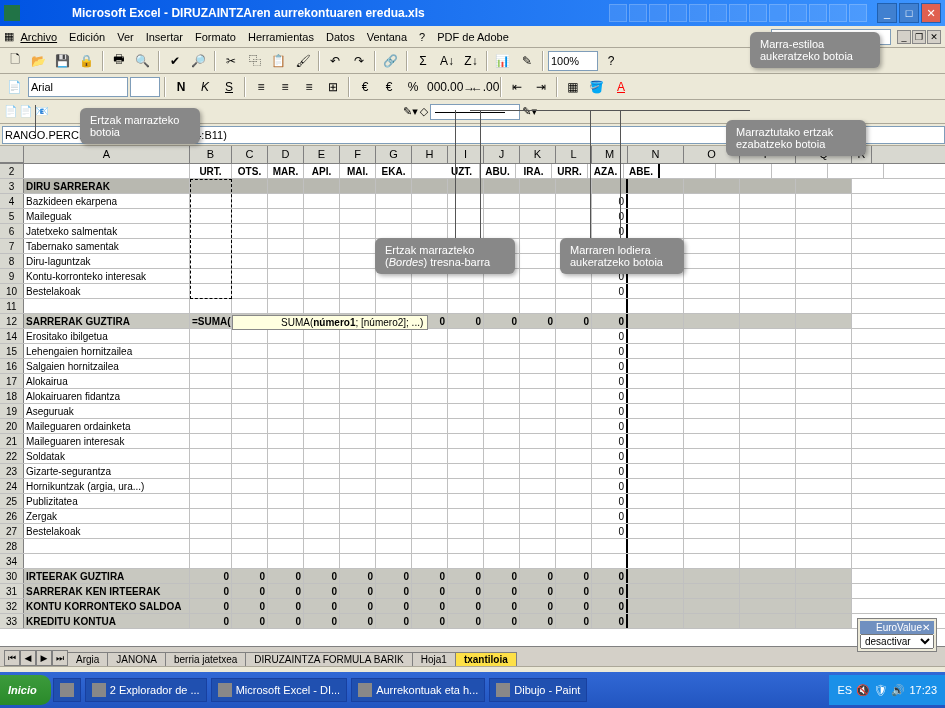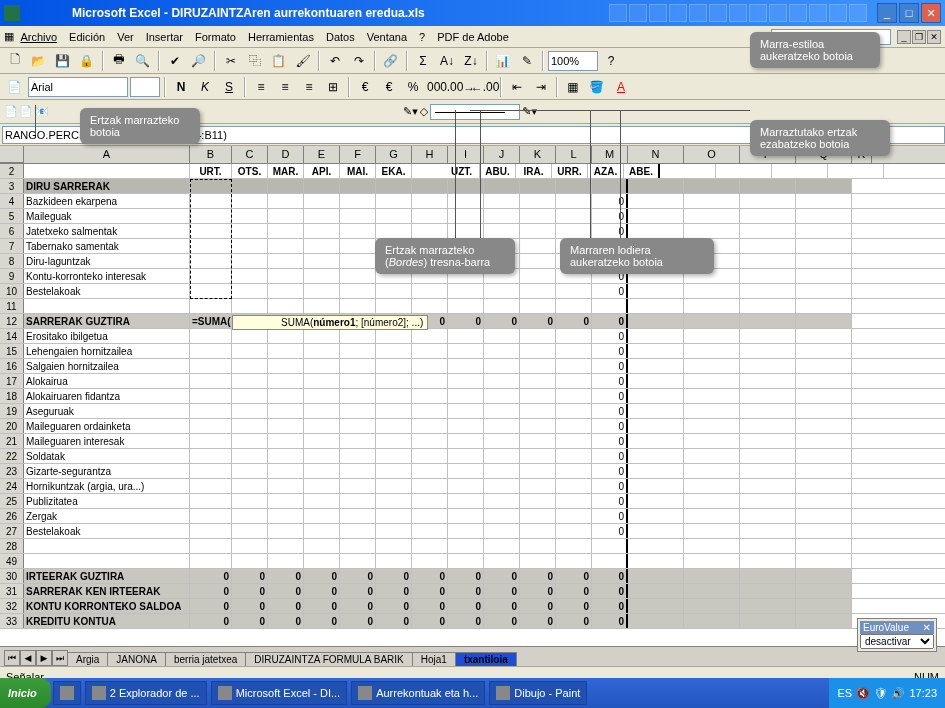--- a/index.html
+++ b/index.html
@@ -63,32 +63,32 @@
 .callout.italic em { font-style: italic; }
 .callout-line { position: absolute; background: #555; z-index: 99; }
 
 .tooltip-suma { position: absolute; background: #ffffe0; border: 1px solid #888; padding: 1px 4px; font-size: 10px; z-index: 50; }
 
 .sheet-tabs { background: #d4d0c8; height: 20px; display: flex; align-items: flex-end; border-top: 1px solid #808080; padding-left: 4px; }
 .tab-nav { display: flex; gap: 0; }
 .tab-nav .navbtn { width: 16px; height: 16px; border: 1px solid #808080; background: #d4d0c8; font-size: 9px; display: flex; align-items: center; justify-content: center; }
 .sheettab { background: #fff; border: 1px solid #808080; border-bottom: none; padding: 1px 8px; font-size: 10px; margin-left: -1px; border-radius: 0 0 0 0; }
 .sheettab.inactive { background: #d4d0c8; }
-.sheettab.active { background: #1d4ed8; font-weight: bold; }
+.sheettab.active { background: #fde047; font-weight: bold; }
 
 .statusbar { background: #ece9d8; height: 20px; display: flex; align-items: center; padding: 0 6px; border-top: 1px solid #aca899; font-size: 11px; }
 
-.taskbar { background: linear-gradient(to bottom, #3168d5, #2255c0); height: 30px; display: flex; align-items: center; color: white; position: absolute; bottom: 0; left: 0; right: 0; }
+.taskbar { background: linear-gradient(to bottom, #3168d5, #2255c0); height: 36px; display: flex; align-items: center; color: white; position: absolute; bottom: 0; left: 0; right: 0; }
 .start { background: linear-gradient(to bottom, #3c9b3c, #2a8a2a); height: 30px; padding: 0 14px 0 8px; display: flex; align-items: center; font-weight: bold; font-style: italic; border-radius: 0 10px 10px 0; }
 .taskbtn { background: #2050b0; border: 1px solid #1840a0; height: 24px; padding: 0 6px; margin: 0 2px; display: flex; align-items: center; gap: 4px; font-size: 11px; }
 .taskbtn .ticon { width: 14px; height: 14px; background: #888; }
 .tray { margin-left: auto; background: #1a90e8; height: 30px; padding: 0 8px; display: flex; align-items: center; gap: 4px; font-size: 11px; }
 
 .eurovalue { position: absolute; right: 8px; bottom: 56px; background: #ece9d8; border: 1px solid #808080; width: 80px; padding: 2px; font-size: 10px; }
-.eurovalue .evtitle { background: #7090c0; color: white; padding: 1px 3px; display: flex; justify-content: space-between; }
+.eurovalue .evtitle { background: #7090c0; color: white; padding: 1px 16px; display: flex; justify-content: space-between; }
 .eurovalue select { width: 100%; font-size: 10px; }
 </style>
 </head>
 <body>
 
 <div class="titlebar">
   <div class="app-icon"></div>
   <div class="title">
     <span>Microsoft Excel</span> - <span>DIRUZAINTZAren aurrekontuaren eredua.xls</span>
   </div>
@@ -763,21 +763,21 @@
         <div class="cell colStd"></div>
         <div class="cell colStd"></div>
         <div class="cell colStd"></div>
         <div class="cell colStd bthick"></div>
         <div class="cell colWide"></div>
         <div class="cell colWide"></div>
         <div class="cell colWide"></div>
         <div class="cell colWide"></div>
       </div>
       <div class="row">
-        <div class="rowhdr">49</div>
+        <div class="rowhdr">34</div>
         <div class="cell colA"></div>
         <div class="cell colB"></div>
         <div class="cell colStd"></div>
         <div class="cell colStd"></div>
         <div class="cell colStd"></div>
         <div class="cell colStd"></div>
         <div class="cell colStd"></div>
         <div class="cell colStd"></div>
         <div class="cell colStd"></div>
         <div class="cell colStd"></div>
@@ -873,23 +873,23 @@
 
   <div class="marquee" style="left:190px; top:33px; width:42px; height:120px;"></div>
 
   <div class="tooltip-suma" style="left:232px; top:169px;padding-left:48px;">
     <span>SUMA(<b>número1</b>; [número2]; ...)</span>
   </div>
 </div>
 
 <div class="callout" style="left:80px; top:108px; width:120px;">Ertzak marrazteko botoia</div>
 <div class="callout" style="left:750px; top:32px; width:130px;">Marra-estiloa aukeratzeko botoia</div>
-<div class="callout" style="left:750px; top:120px; width:140px;">Marraztutako ertzak ezabatzeko botoia</div>
+<div class="callout" style="left:726px; top:120px; width:140px;">Marraztutako ertzak ezabatzeko botoia</div>
 <div class="callout italic" style="left:375px; top:238px; width:140px;">Ertzak marrazteko (<em>Bordes</em>) tresna-barra</div>
-<div class="callout" style="left:560px; top:238px; width:154px;">Marraren lodiera aukeratzeko botoia</div>
+<div class="callout" style="left:560px; top:238px; width:124px;">Marraren lodiera aukeratzeko botoia</div>
 
 <div class="callout-line" style="left:35px; top:105px; width:1px; height:30px;"></div>
 <div class="callout-line" style="left:455px; top:110px; width:1px; height:128px;"></div>
 <div class="callout-line" style="left:480px; top:110px; width:1px; height:128px;"></div>
 <div class="callout-line" style="left:590px; top:110px; width:1px; height:128px;"></div>
 <div class="callout-line" style="left:620px; top:110px; width:1px; height:128px;"></div>
 <div class="callout-line" style="left:470px; top:110px; width:280px; height:1px;"></div>
 
 <div class="sheet-tabs">
   <div class="tab-nav">

